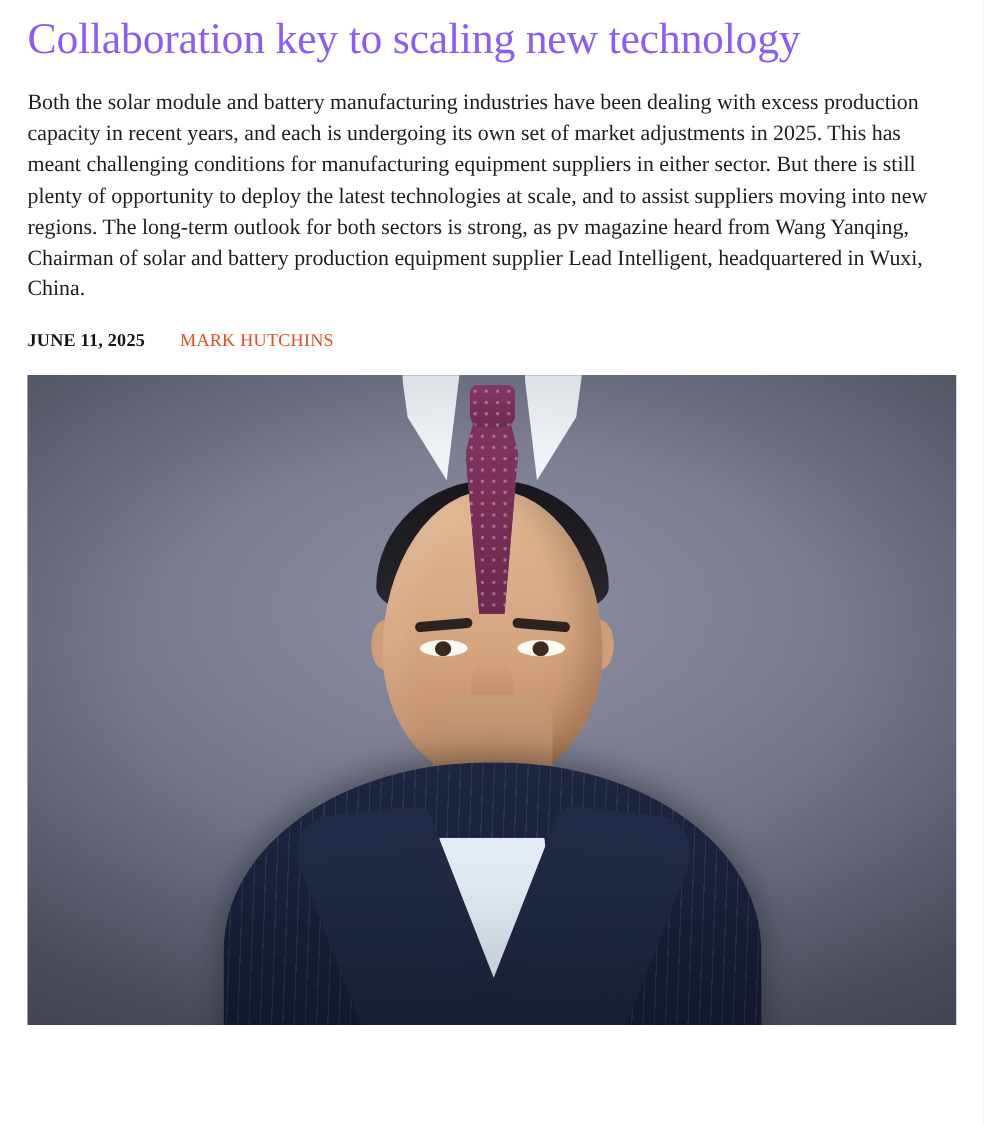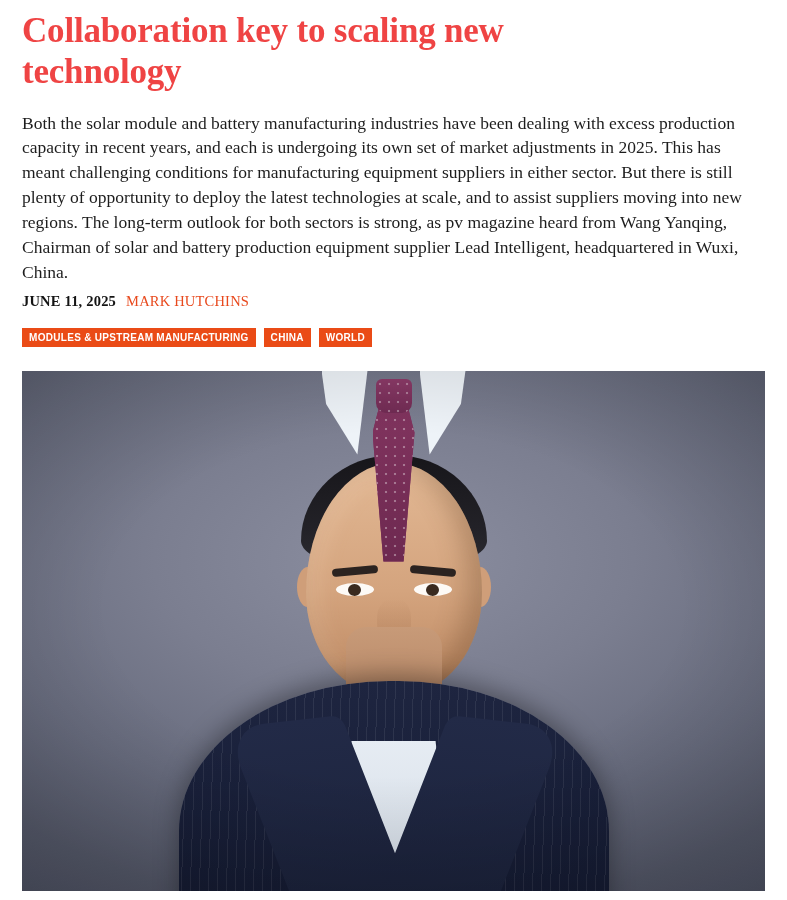--- a/index.html
+++ b/index.html
@@ -14,40 +14,40 @@
     overflow: hidden;
     font-family: "Liberation Serif", serif;
     color: #1a1a1a;
   }
   .article {
     width: 787px;
     padding: 10px 22px 0 22px;
   }
   .headline {
     font-family: "Liberation Serif", serif;
-    font-weight: bold;
+    font-weight: normal;
     font-size: 35px;
     line-height: 1.18;
-    color: #ef4444;
+    color: #8b5cf6;
     margin: 0 0 18px 0;
     letter-spacing: -0.2px;
     max-width: 640px;
   }
   .standfirst {
     font-family: "Liberation Serif", serif;
     font-size: 17.5px;
     line-height: 1.42;
     color: #1d1d1d;
-    margin: 0 0 8px 0;
+    margin: 0 0 22px 0;
     max-width: 745px;
   }
   .meta {
     display: flex;
     align-items: baseline;
-    gap: 10px;
+    gap: 28px;
     margin: 0 0 18px 0;
   }
   .meta-date {
     font-family: "Liberation Serif", serif;
     font-weight: bold;
     font-size: 14.5px;
     color: #141414;
     letter-spacing: 0.2px;
   }
   .meta-author {
@@ -281,25 +281,20 @@
 
   <h1 class="headline">Collaboration key to scaling new technology</h1>
 
   <p class="standfirst">Both the solar module and battery manufacturing industries have been dealing with excess production capacity in recent years, and each is undergoing its own set of market adjustments in 2025. This has meant challenging conditions for manufacturing equipment suppliers in either sector. But there is still plenty of opportunity to deploy the latest technologies at scale, and to assist suppliers moving into new regions. The long-term outlook for both sectors is strong, as pv magazine heard from Wang Yanqing, Chairman of solar and battery production equipment supplier Lead Intelligent, headquartered in Wuxi, China.</p>
 
   <div class="meta">
     <span class="meta-date">JUNE 11, 2025</span>
     <a class="meta-author" href="#">MARK HUTCHINS</a>
   </div>
 
-  <div class="tags">
-    <a class="tag" href="#">MODULES &amp; UPSTREAM MANUFACTURING</a>
-    <a class="tag" href="#">CHINA</a>
-    <a class="tag" href="#">WORLD</a>
-  </div>
 
   <div class="hero" aria-label="Portrait of Wang Yanqing, Chairman of Lead Intelligent, in a dark pinstripe suit and patterned tie against a grey backdrop">
     <div class="hero-photo"></div>
     <div class="portrait">
       <div class="hair"></div>
       <div class="ear-l"></div>
       <div class="ear-r"></div>
       <div class="head"></div>
       <div class="brow-l"></div>
       <div class="brow-r"></div>

